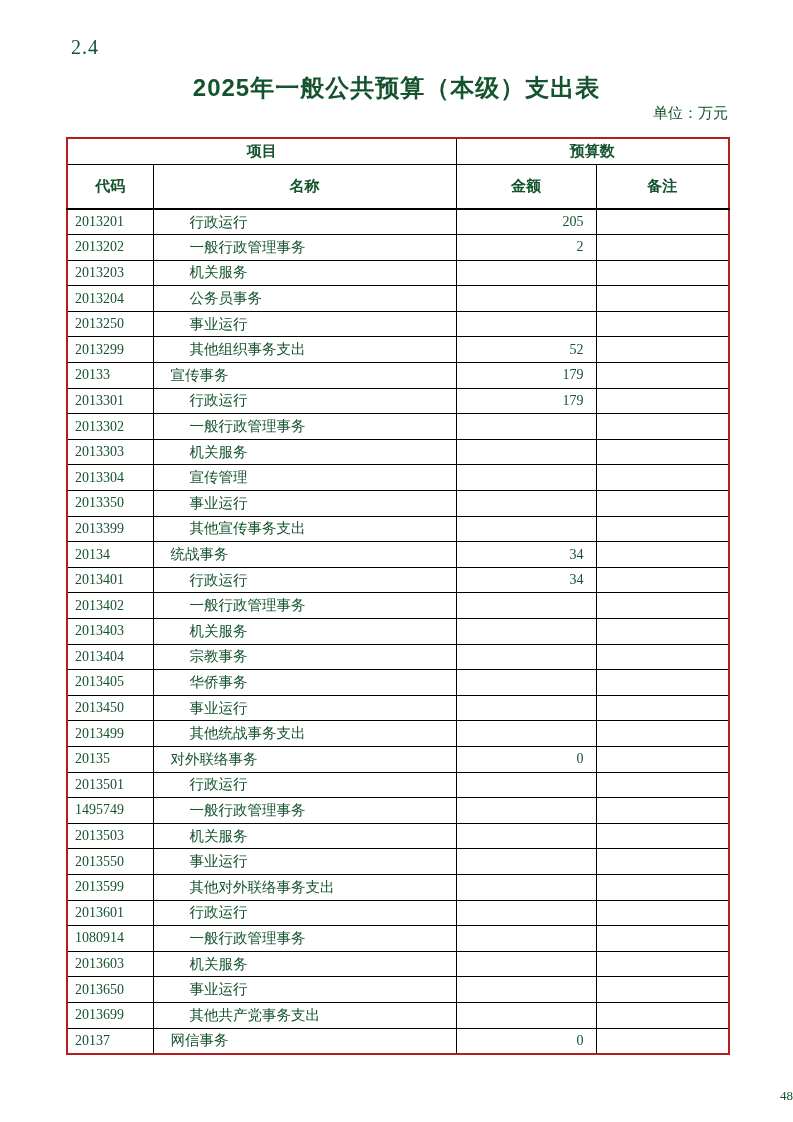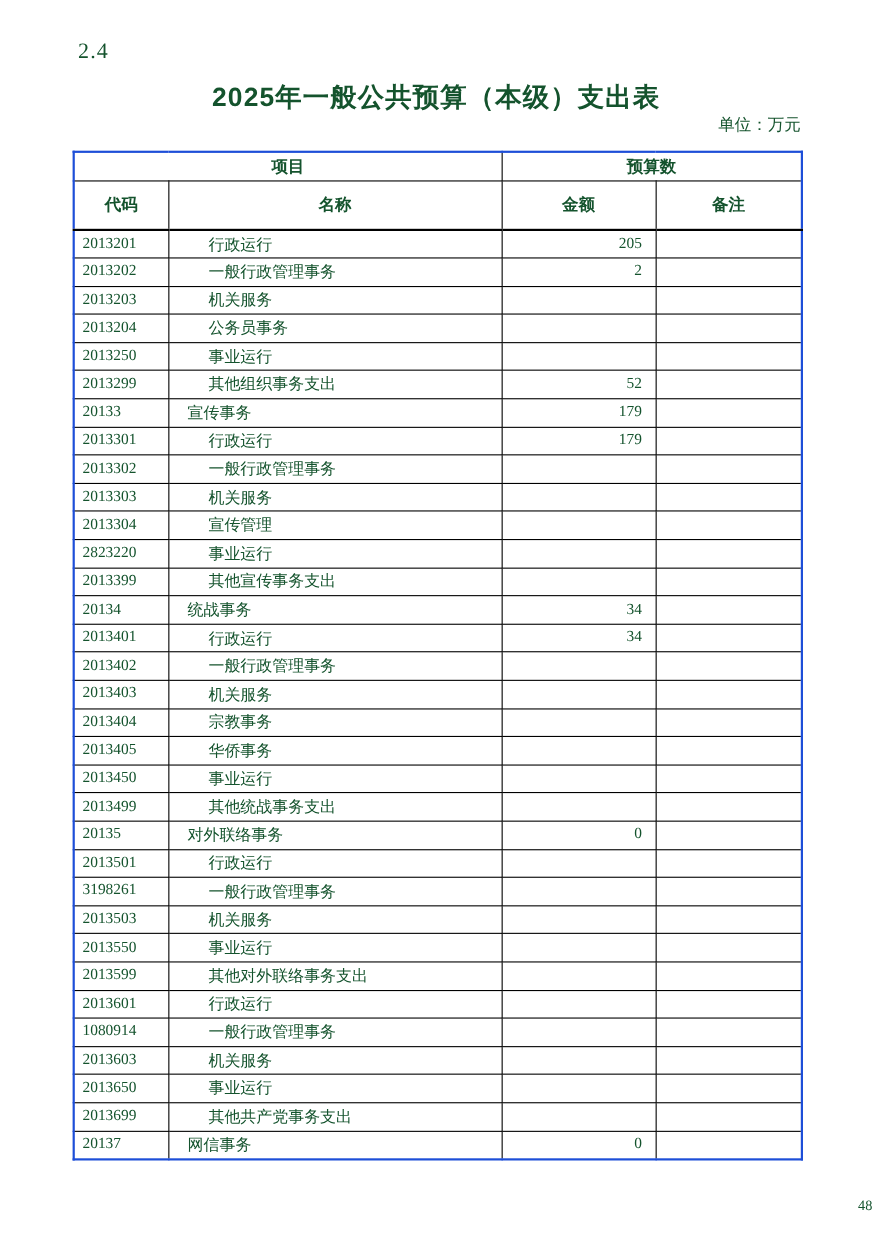--- a/index.html
+++ b/index.html
@@ -37,21 +37,21 @@
     top: 104px;
     font-size: 15px;
   }
   table.budget-table {
     position: absolute;
     left: 66px;
     top: 137px;
     width: 662px;
     border-collapse: collapse;
     table-layout: fixed;
-    border: 2px solid #1d4ed8;
+    border: 2px solid #b91c1c;
   }
   .budget-table th, .budget-table td {
     border: 1px solid #000;
     vertical-align: middle;
     padding: 0;
     overflow: hidden;
     white-space: nowrap;
   }
   .header-row-1 th {
     height: 25px;
@@ -181,21 +181,21 @@
           <td class="cell-amount"></td>
           <td class="cell-note"></td>
         </tr>
         <tr>
           <td class="cell-code">2013304</td>
           <td class="cell-name indent-3">宣传管理</td>
           <td class="cell-amount"></td>
           <td class="cell-note"></td>
         </tr>
         <tr>
-          <td class="cell-code">2823220</td>
+          <td class="cell-code">2013350</td>
           <td class="cell-name indent-3">事业运行</td>
           <td class="cell-amount"></td>
           <td class="cell-note"></td>
         </tr>
         <tr>
           <td class="cell-code">2013399</td>
           <td class="cell-name indent-3">其他宣传事务支出</td>
           <td class="cell-amount"></td>
           <td class="cell-note"></td>
         </tr>
@@ -253,21 +253,21 @@
           <td class="cell-amount">0</td>
           <td class="cell-note"></td>
         </tr>
         <tr>
           <td class="cell-code">2013501</td>
           <td class="cell-name indent-3">行政运行</td>
           <td class="cell-amount"></td>
           <td class="cell-note"></td>
         </tr>
         <tr>
-          <td class="cell-code">3198261</td>
+          <td class="cell-code">1495749</td>
           <td class="cell-name indent-3">一般行政管理事务</td>
           <td class="cell-amount"></td>
           <td class="cell-note"></td>
         </tr>
         <tr>
           <td class="cell-code">2013503</td>
           <td class="cell-name indent-3">机关服务</td>
           <td class="cell-amount"></td>
           <td class="cell-note"></td>
         </tr>

